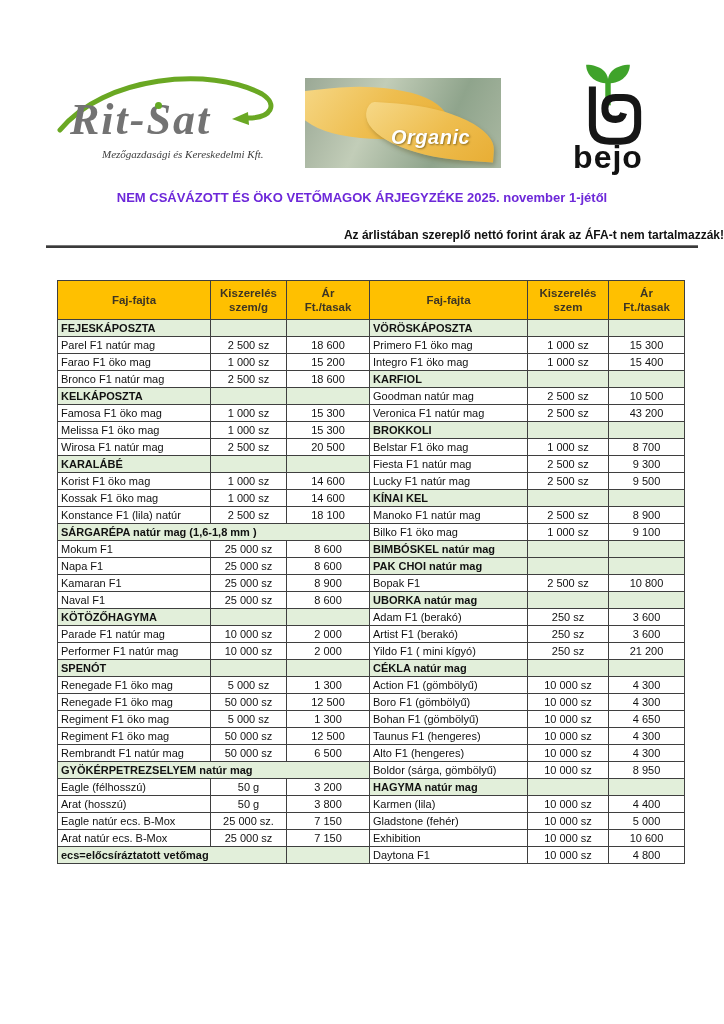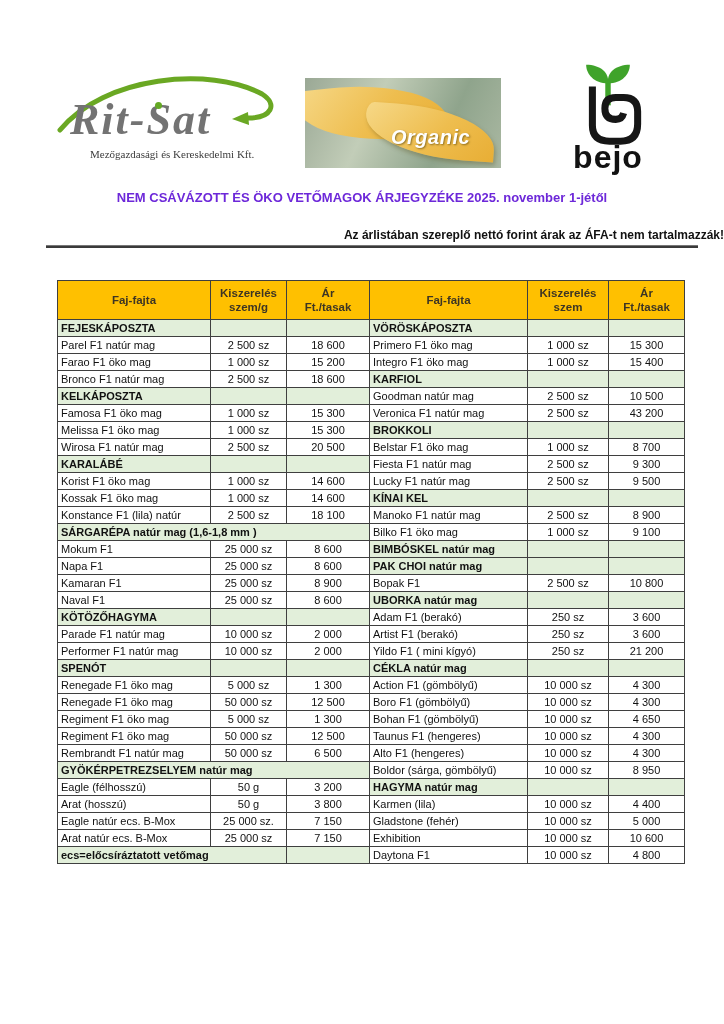--- a/index.html
+++ b/index.html
@@ -10,21 +10,21 @@
   }
   *{box-sizing:border-box;margin:0;padding:0;}
   body{width:724px;height:1024px;background:#ffffff;font-family:"Liberation Sans",sans-serif;position:relative;overflow:hidden;}
   .page{position:absolute;inset:0;background:#fff;}
 
   
   .logo-ritsat{position:absolute;left:52px;top:66px;width:240px;height:110px;}
   .ritsat-swoosh{position:absolute;left:0;top:0;width:240px;height:80px;}
   .ritsat-word{position:absolute;left:18px;top:28px;font-family:"Liberation Serif",serif;font-style:italic;font-size:44px;font-weight:bold;color:#737373;letter-spacing:2px;}
   .ritsat-idot{position:absolute;left:103px;top:36px;width:7px;height:7px;border-radius:50%;background:var(--green);}
-  .ritsat-tagline{position:absolute;left:38px;top:82px;font-family:"Liberation Serif",serif;font-size:11px;color:#3c3c3c;white-space:nowrap;}
+  .ritsat-tagline{position:absolute;left:50px;top:82px;font-family:"Liberation Serif",serif;font-style:italic;font-size:11px;color:#3c3c3c;white-space:nowrap;}
 
   .organic-box{position:absolute;left:305px;top:78px;width:196px;height:90px;overflow:hidden;background:linear-gradient(115deg,#9aa895 0%,#c2cdb8 35%,#8fa48c 70%,#aab8a2 100%);}
   .leaf{position:absolute;background:linear-gradient(135deg,#f6d887 0%,#eebd4e 55%,#e8ae35 100%);}
   .leaf1{left:-8px;top:6px;width:150px;height:58px;border-radius:0 100% 12% 100%/0 100% 30% 100%;transform:rotate(-6deg);}
   .leaf2{left:60px;top:28px;width:130px;height:52px;border-radius:8% 100% 0 100%/30% 100% 0 100%;transform:rotate(4deg);box-shadow:2px 3px 4px rgba(90,80,30,.35);}
   .organic-label{position:absolute;left:86px;top:40px;font-size:20px;font-weight:bold;color:#fff;font-style:italic;text-shadow:1px 1px 2px rgba(80,60,0,.6);letter-spacing:.5px;margin-top:8px;}
 
   .logo-bejo{position:absolute;left:552px;top:60px;width:112px;height:118px;text-align:center;}
   .bejo-mark{width:78px;height:86px;display:block;margin:0 auto;}
   .bejo-word{font-size:32px;font-weight:bold;color:#121212;letter-spacing:1px;line-height:22px;}

